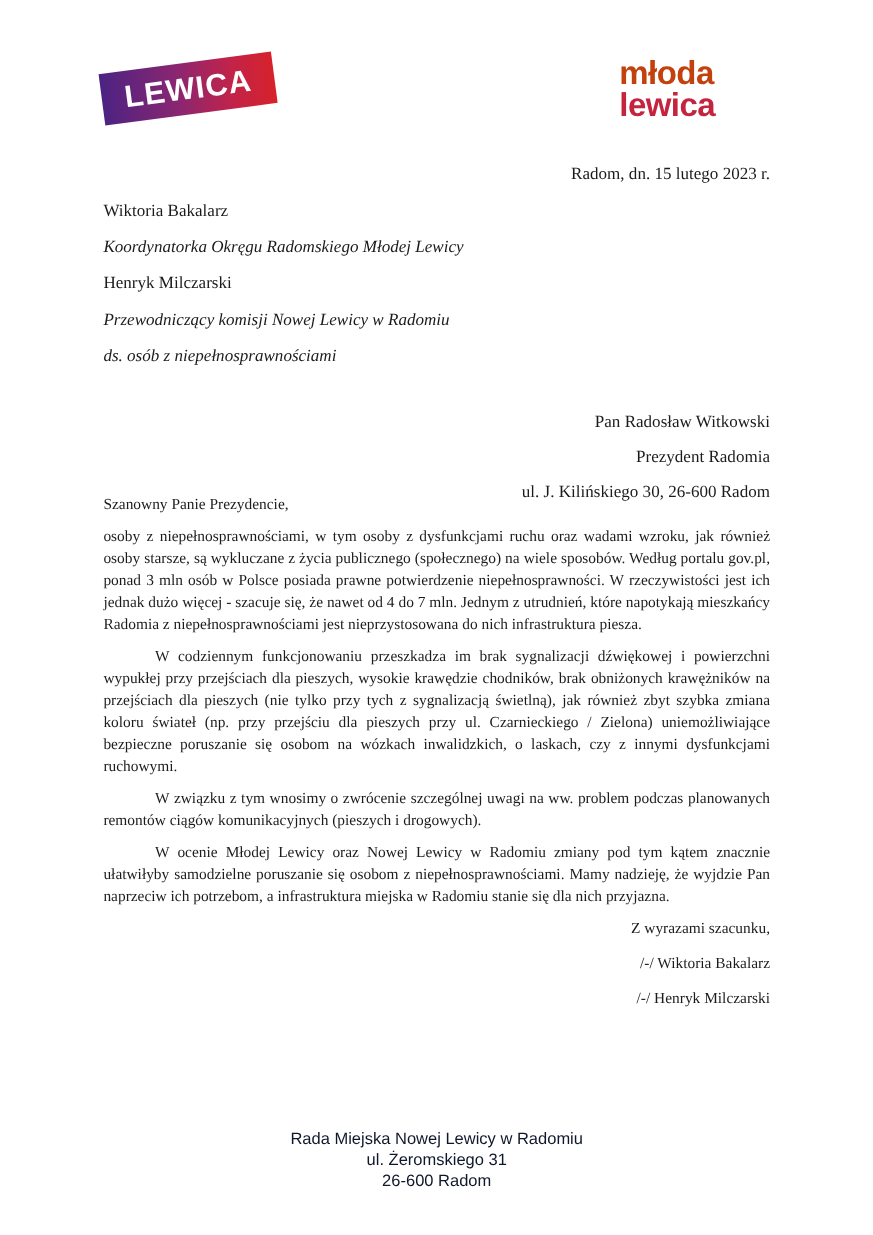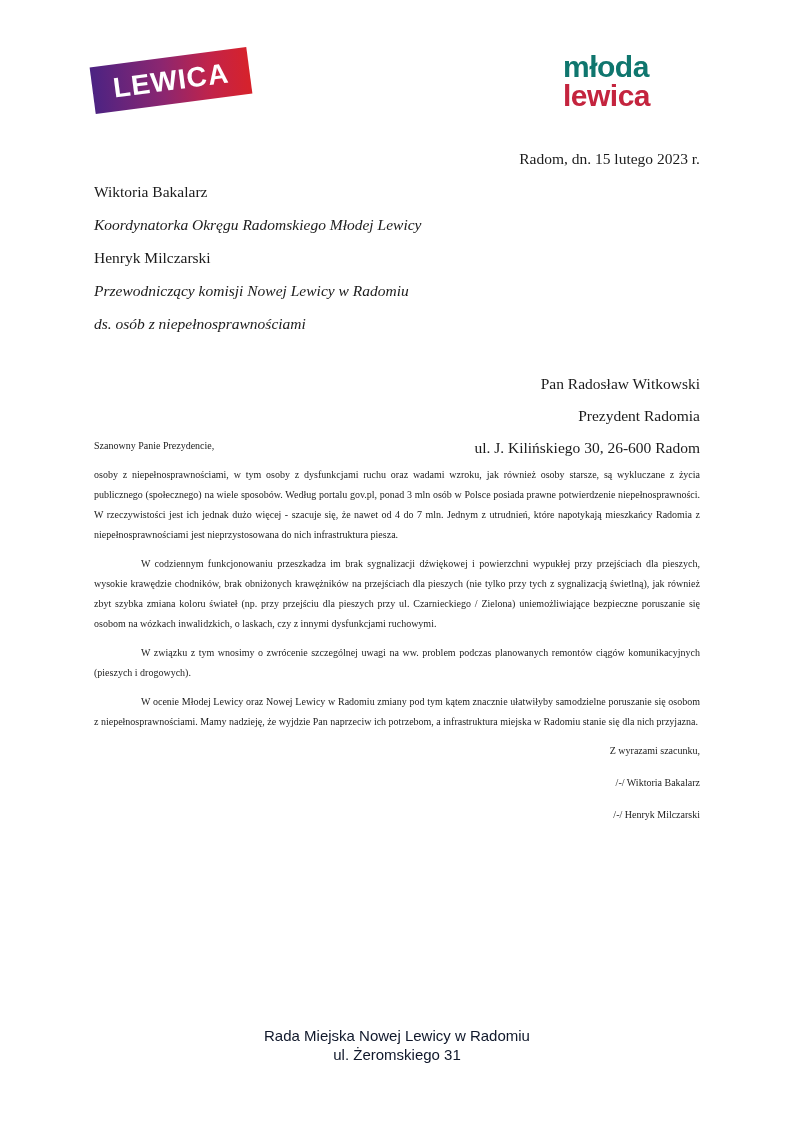--- a/index.html
+++ b/index.html
@@ -37,21 +37,21 @@
   .mloda-logo {
     position: absolute;
     left: 563px;
     top: 52px;
     font-family: "Liberation Sans", sans-serif;
     font-weight: bold;
     font-size: 30px;
     line-height: 29px;
     letter-spacing: -0.5px;
   }
-  .mloda-line1 { color: #0f766e; }
+  .mloda-line1 { color: #c2410c; }
   .mloda-line2 { color: #c4243e; }
 
   
   .date-line {
     position: absolute;
     left: 94px; right: 94px;
     top: 149px;
     text-align: right;
     font-size: 15.5px;
     line-height: 20px;
@@ -72,22 +72,22 @@
     text-align: right;
     font-size: 15.5px;
     margin-top: 36px;
   }
   .recipient p { margin: 0 0 12px 0; line-height: 20px; }
 
   
   .body-text {
     position: absolute;
     left: 94px; right: 94px;
-    top: 436px;
-    font-size: 10px;
+    top: 450px;
+    font-size: 14px;
     line-height: 20px;
     text-align: justify;
     font-family: Liberation Serif, serif;
   }
   .body-text p { margin: 0 0 9px 0; }
   .salutation { text-align: left; }
   .indent { text-indent: 47px; }
   .closing { text-align: right; margin: 0 0 12px 0 !important; }
 
   
@@ -140,15 +140,16 @@
     <p class="indent">W związku z tym wnosimy o zwrócenie szczególnej uwagi na ww. problem podczas planowanych remontów ciągów komunikacyjnych (pieszych i drogowych).</p>
     <p class="indent">W ocenie Młodej Lewicy oraz Nowej Lewicy w Radomiu zmiany pod tym kątem znacznie ułatwiłyby samodzielne poruszanie się osobom z niepełnosprawnościami. Mamy nadzieję, że wyjdzie Pan naprzeciw ich potrzebom, a infrastruktura miejska w Radomiu stanie się dla nich przyjazna.</p>
     <p class="closing">Z wyrazami szacunku,</p>
     <p class="closing">/-/ Wiktoria Bakalarz</p>
     <p class="closing">/-/ Henryk Milczarski</p>
   </div>
 
   <footer class="footer">
     <p>Rada Miejska Nowej Lewicy w Radomiu</p>
     <p>ul. Żeromskiego 31</p>
+    <p>26-600 Radom</p>
   </footer>
 
 </div>
 
 </body></html>

